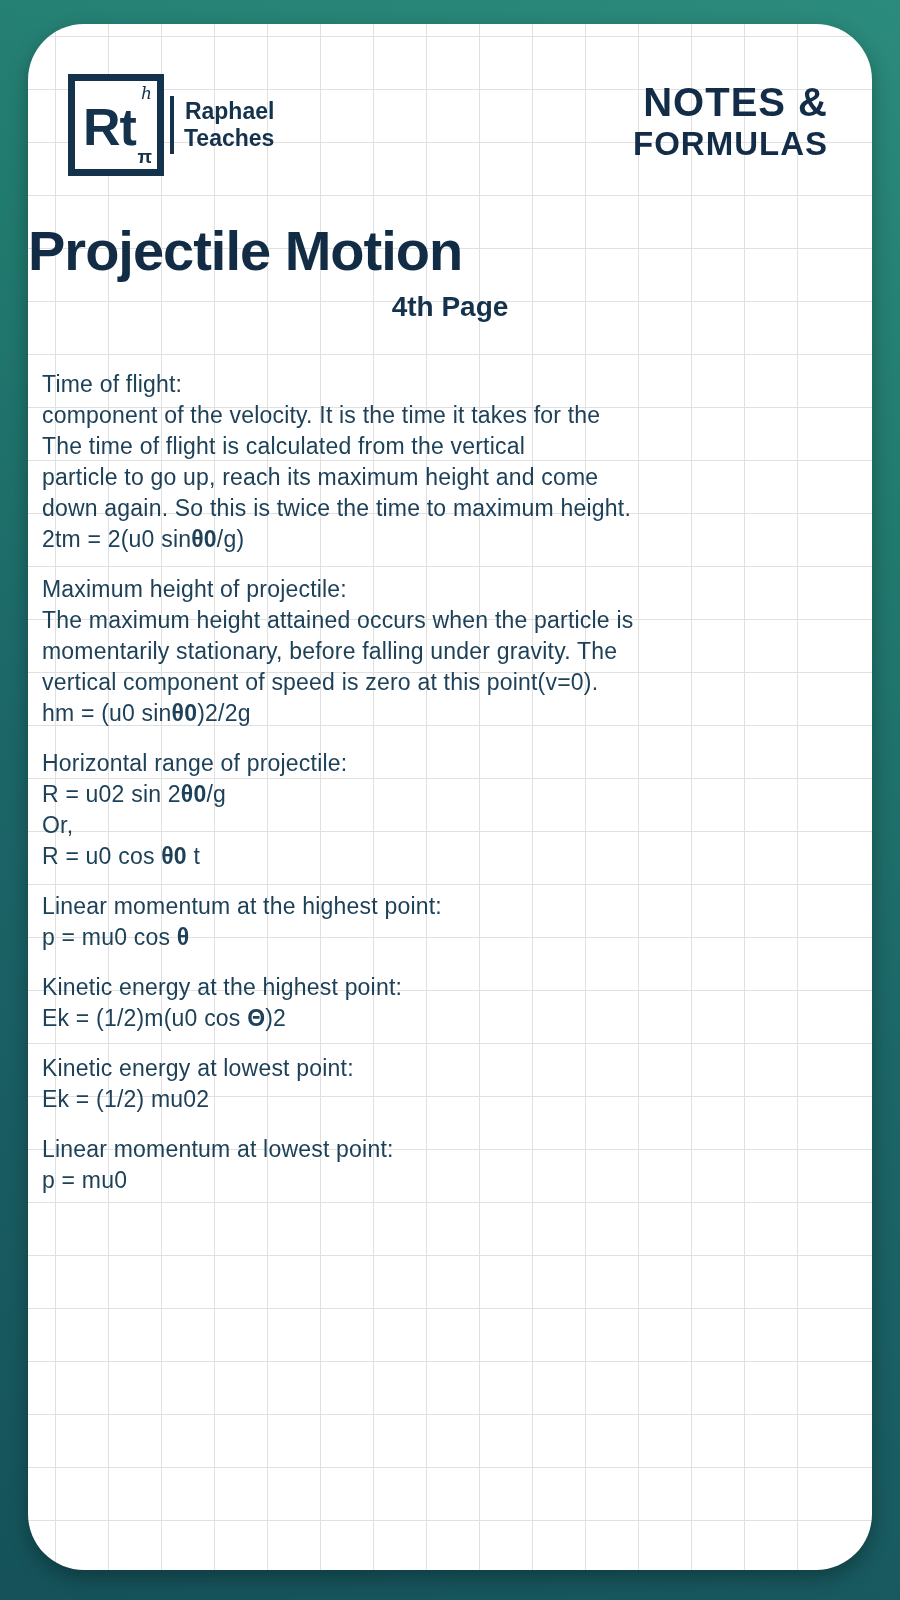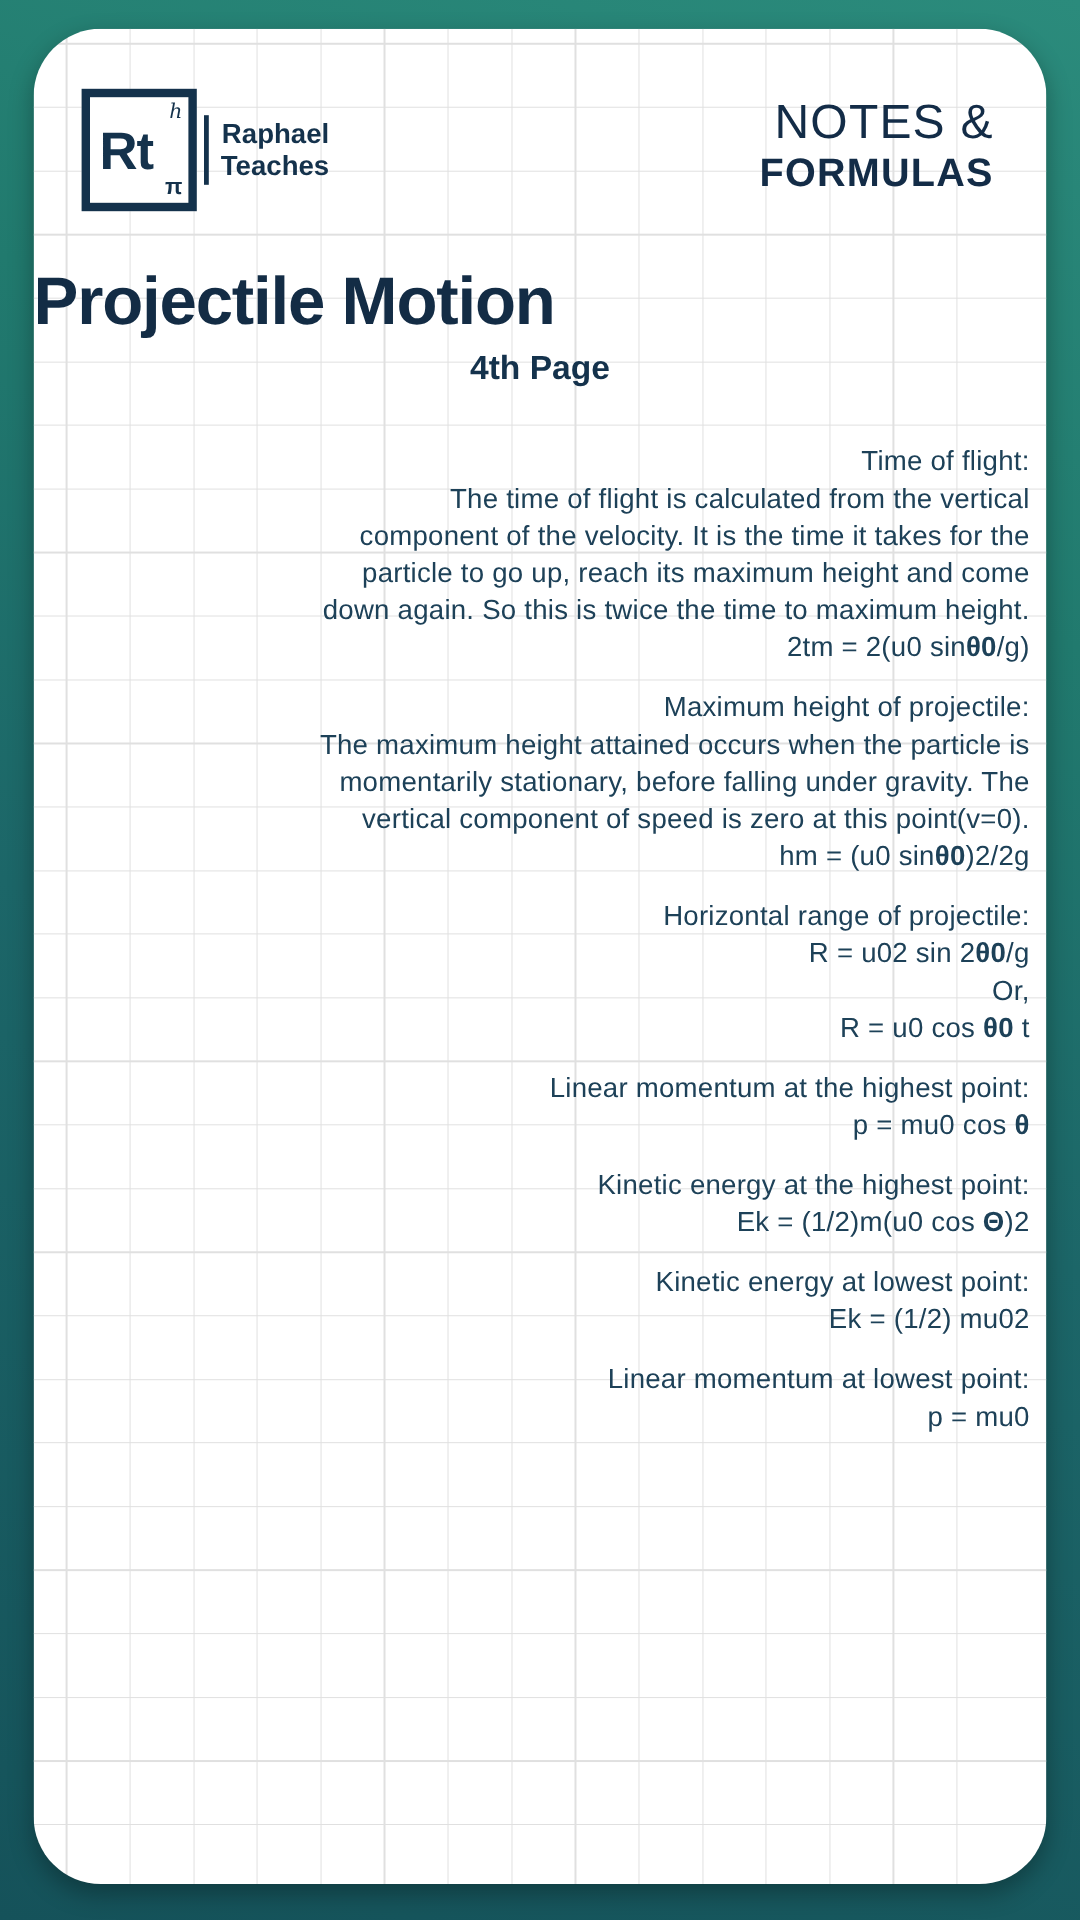--- a/index.html
+++ b/index.html
@@ -24,47 +24,47 @@
     display:flex;justify-content:space-between;align-items:flex-start;
     padding:50px 44px 0 40px;
   }
   .logo{display:flex;align-items:center;}
   .logo-box{
     position:relative;width:82px;height:88px;
     border:7px solid #14324c;background:#fff;flex:0 0 auto;
   }
   .logo-main{
     position:absolute;left:8px;top:50%;transform:translateY(-46%);
-    font-size:44px;font-weight:700;color:#14324c;letter-spacing:-1px;
+    font-size:52px;font-weight:700;color:#14324c;letter-spacing:-1px;
   }
   .logo-sup{
     position:absolute;right:5px;top:2px;
     font-family:"DejaVu Serif",serif;font-style:italic;
     font-size:17px;color:#14324c;
   }
   .logo-sub{
     position:absolute;right:5px;bottom:1px;
     font-size:19px;font-weight:600;color:#14324c;
   }
   .logo-divider{width:4px;height:58px;background:#14324c;margin-left:6px;}
   .brand-name{
     margin-left:10px;font-size:23px;font-weight:700;color:#14324c;line-height:27px;text-align:right;
   }
   .notes-label{text-align:right;color:#132c47;margin-top:6px;}
-  .nl1{font-size:40px;font-weight:400;letter-spacing:1px;line-height:44px;}
+  .nl1{font-size:40px;font-weight:700;letter-spacing:1px;line-height:44px;}
   .nl2{font-size:33px;font-weight:700;letter-spacing:1px;line-height:40px;}
   h1{
     margin:42px 0 0 0;
     font-size:56px;font-weight:800;color:#132c45;letter-spacing:-1px;
   }
   h2{
     margin:8px 0 0 0;text-align:center;
     font-size:28px;font-weight:700;color:#14324c;
   }
-  .notes-body{margin-top:46px;padding:0 14px;text-align:right;}
+  .notes-body{margin-top:46px;padding:0 14px;text-align:left;}
   .section{margin-bottom:19px;}
   .note-line{
     font-size:23px;line-height:31px;color:#1d4158;font-weight:400;
     letter-spacing:.2px;min-height:31px;
   }
   .note-line b{font-weight:700;}
 </style>
 </head>
 <body>
 
@@ -91,22 +91,22 @@
     </div>
 
   </div>
 
   <h1>Projectile Motion</h1>
   <h2>4th Page</h2>
 
   <div class="notes-body" id="notes-body">
       <div class="section">
         <div class="note-line">Time of flight:</div>
+        <div class="note-line">component of the velocity. It is the time it takes for the</div>
         <div class="note-line">The time of flight is calculated from the vertical</div>
-        <div class="note-line">component of the velocity. It is the time it takes for the</div>
         <div class="note-line">particle to go up, reach its maximum height and come</div>
         <div class="note-line">down again. So this is twice the time to maximum height.</div>
         <div class="note-line">2tm = 2(u0 sin<b>θ0</b>/g)</div>
       </div>
       <div class="section">
         <div class="note-line">Maximum height of projectile:</div>
         <div class="note-line">The maximum height attained occurs when the particle is</div>
         <div class="note-line">momentarily stationary, before falling under gravity. The</div>
         <div class="note-line">vertical component of speed is zero at this point(v=0).</div>
         <div class="note-line">hm = (u0 sin<b>θ0</b>)2/2g</div>

